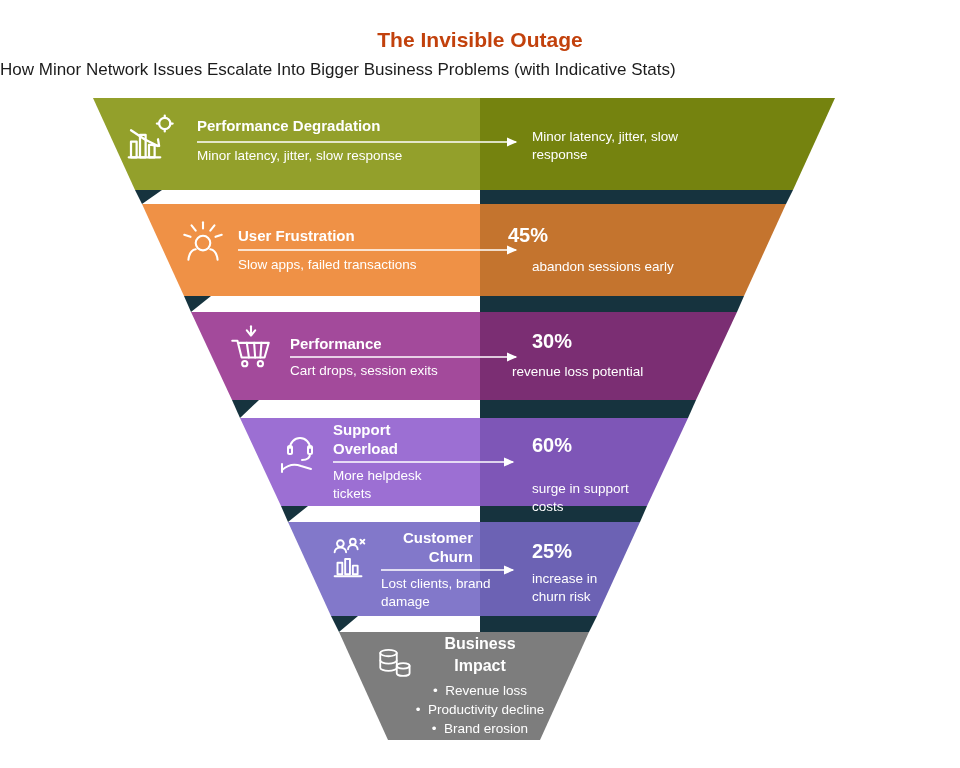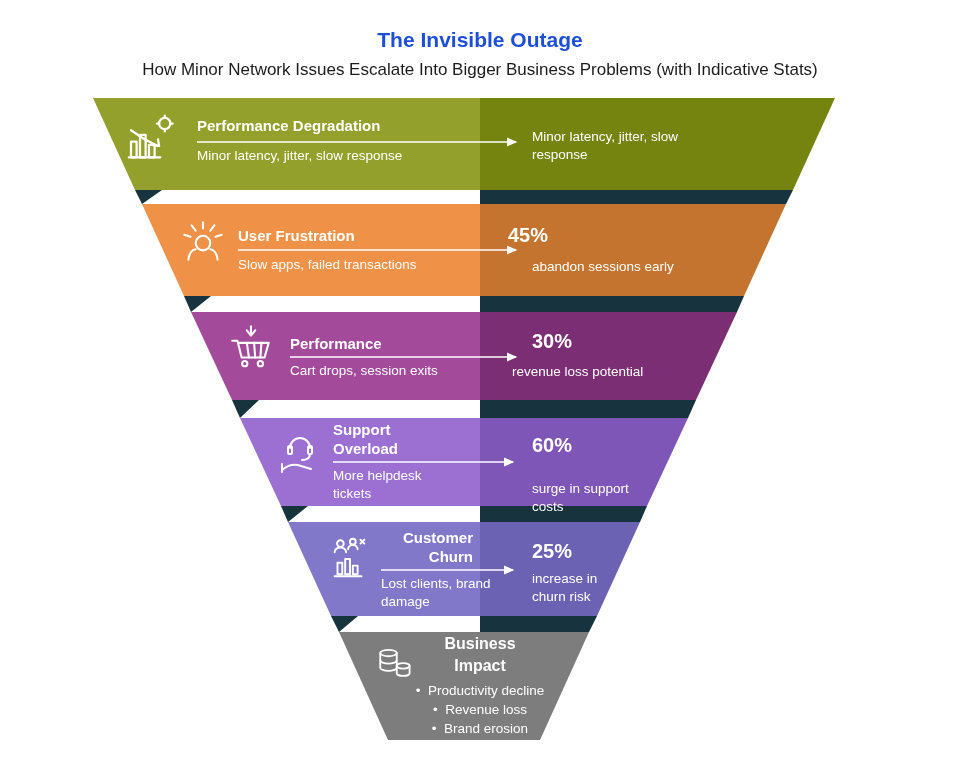--- a/index.html
+++ b/index.html
@@ -1,18 +1,18 @@
 <!DOCTYPE html>
 <html><head>
 <meta charset="utf-8">
 <style>
   html,body{margin:0;padding:0;background:#fff;font-family:"Liberation Sans",sans-serif;}
   .canvas{position:relative;width:960px;height:768px;background:#fff;overflow:hidden;}
-  .hdr-title{position:absolute;top:28px;left:0;width:100%;text-align:center;font-size:21px;font-weight:bold;color:#1d4ed8;}
-  .hdr-sub{position:absolute;top:60px;left:0;width:100%;text-align:center;font-size:17px;color:#1c1c1c;}
+  .hdr-title{position:absolute;top:28px;left:0;width:100%;text-align:center;font-size:21px;font-weight:bold;color:#c2410c;}
+  .hdr-sub{position:absolute;top:60px;left:0;width:100%;font-size:17px;color:#1c1c1c;}
   .funnel-svg{position:absolute;top:0;left:0;}
   .ov{position:absolute;color:#fff;}
   .stage-title{font-size:15px;font-weight:bold;line-height:1.25;}
   .stage-desc{font-size:13.5px;line-height:1.3;}
   .stat-value{font-size:20px;font-weight:bold;}
   .stat-label{font-size:13.5px;line-height:1.32;}
   .base-title{font-size:16px;font-weight:bold;line-height:1.35;text-align:center;}
   .base-bullets{font-size:13.5px;line-height:1.42;text-align:center;}
   .base-bullets .bullet::before{content:"\2022\00a0\00a0";}
   .base-bullets .bullet{display:block;}
@@ -184,18 +184,18 @@
       <ellipse cx="34" cy="26" rx="7" ry="3"></ellipse>
           <path d="M27,26 v8 a7,3 0 0 0 14,0 v-8"></path>
     </g>
       </svg>
   </div>
   <div class="ov base-title" style="left:400px;top:633px;width:160px;">
     <span style="display:block;">Business</span>
     <span style="display:block;">Impact</span>
   </div>
   <div class="ov base-bullets" style="left:368px;top:681px;width:224px;">
+    <span class="bullet">Revenue loss</span>
     <span class="bullet">Productivity decline</span>
-    <span class="bullet">Revenue loss</span>
     <span class="bullet">Brand erosion</span>
   </div>
 
 </div>
 
 </body></html>

